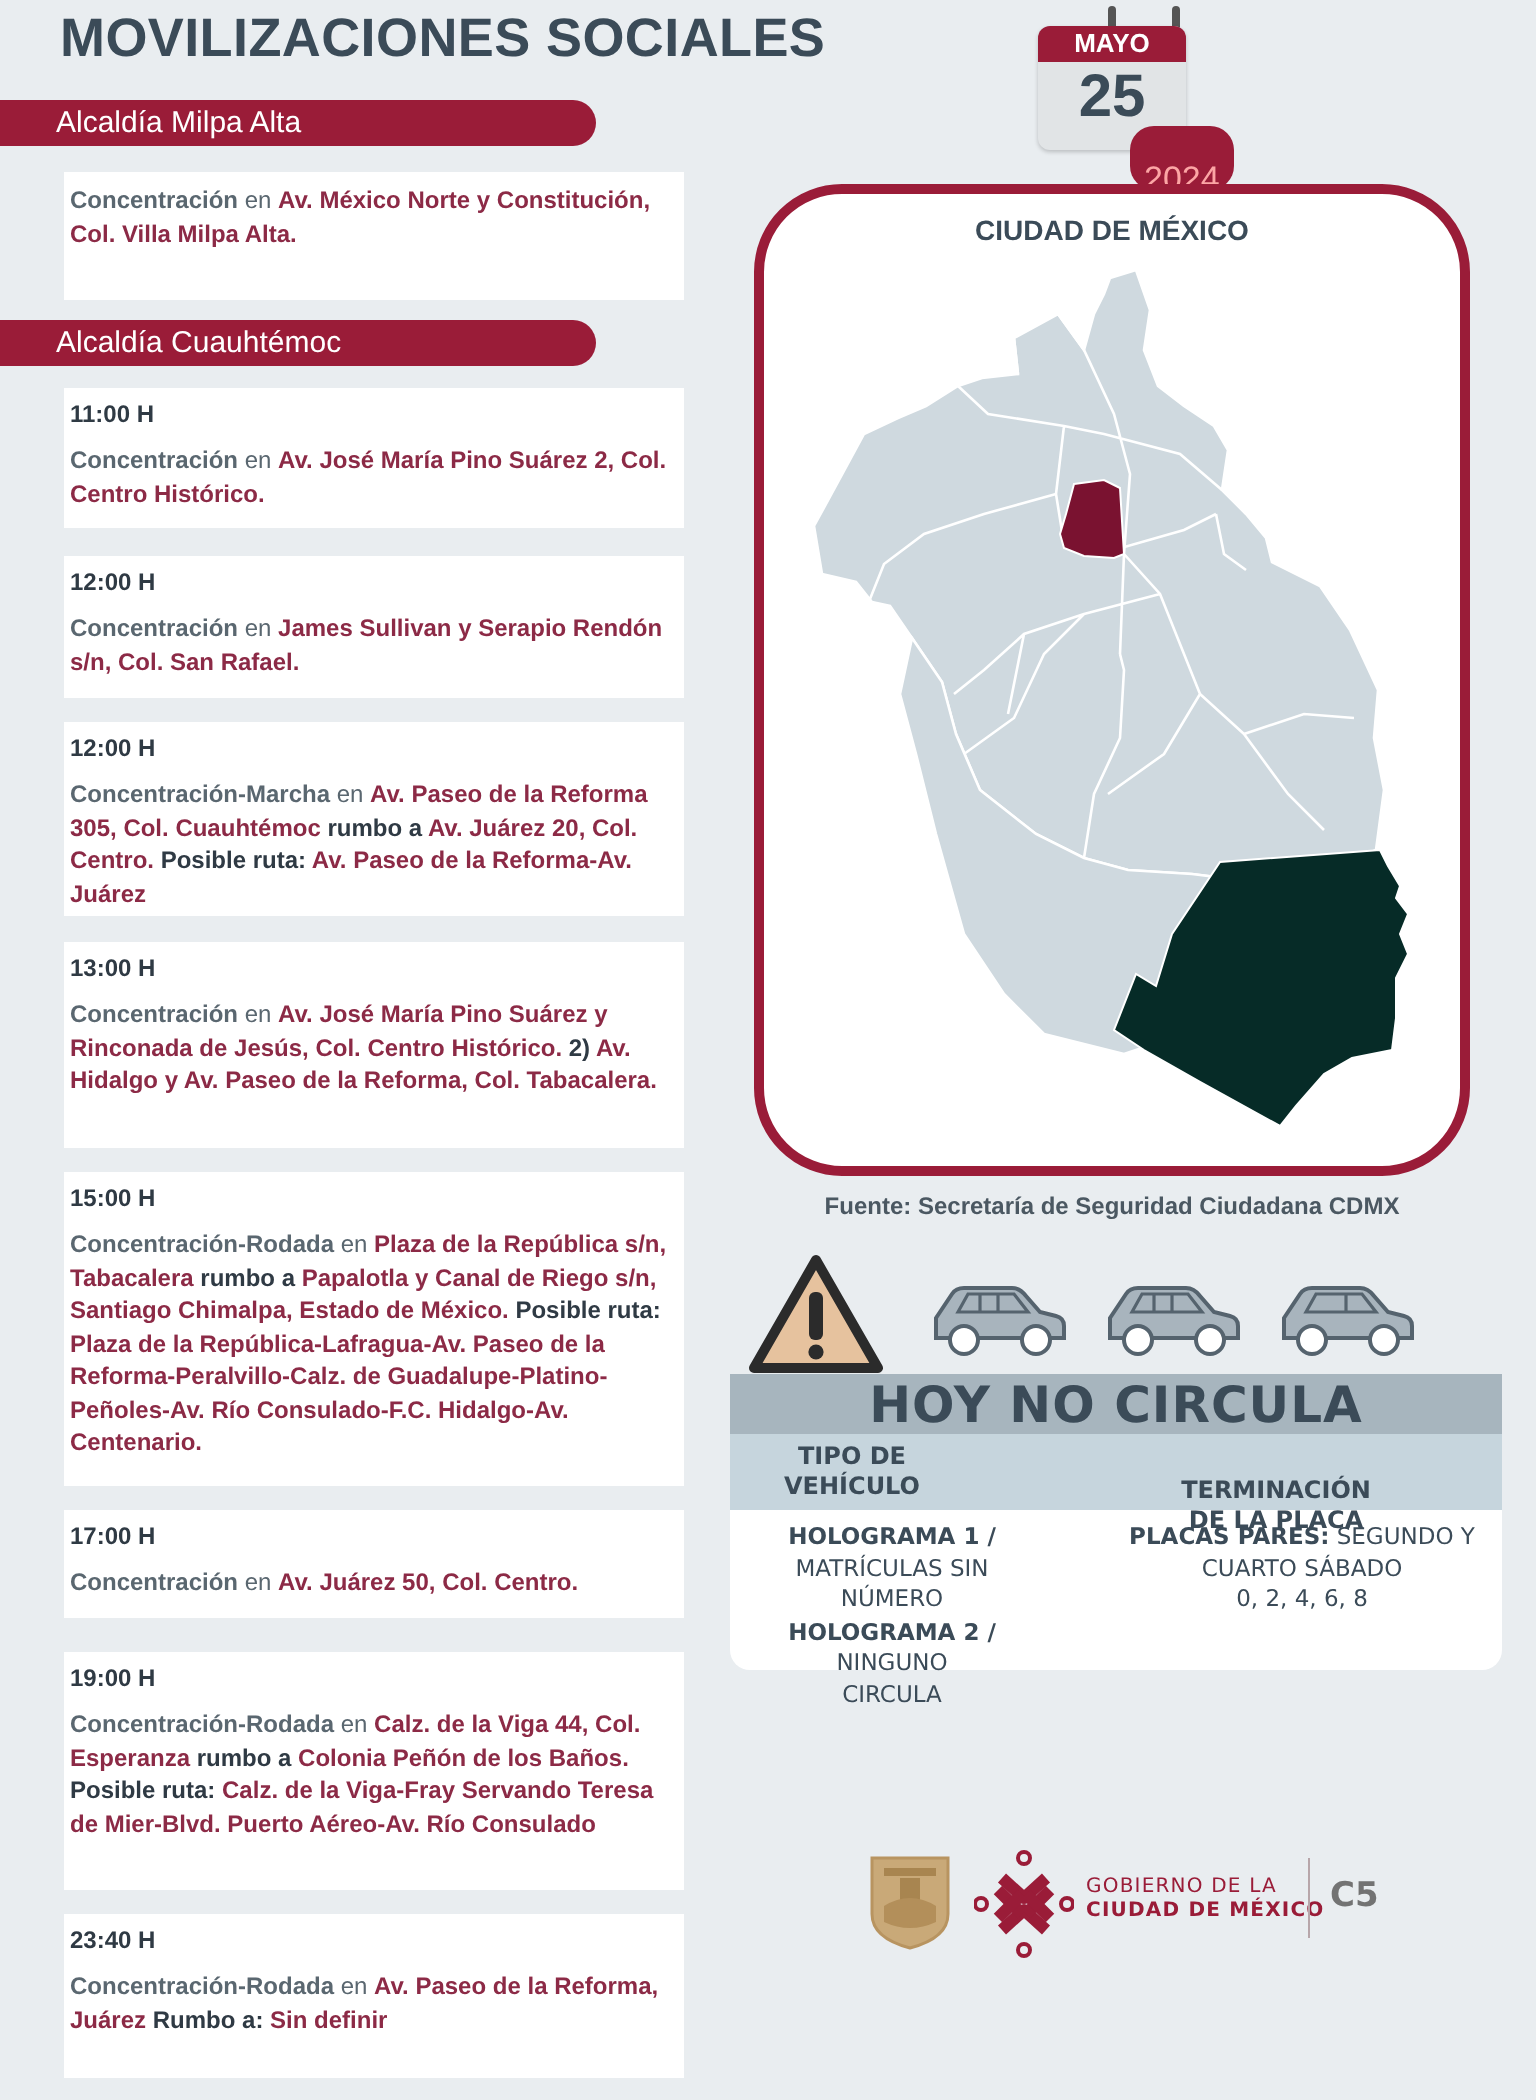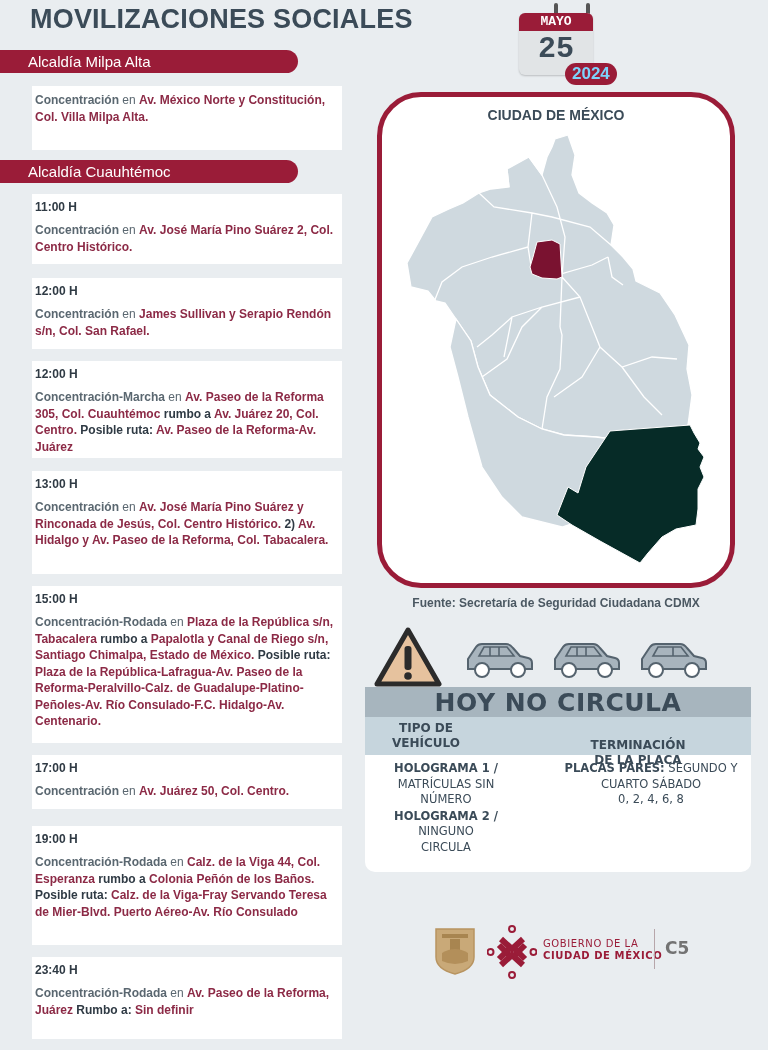--- a/index.html
+++ b/index.html
@@ -8,24 +8,24 @@
 
   .page-title {
     position: absolute; left: 30px; top: 4px;
     font-size: 27px; font-weight: bold; color: #3b4b58; letter-spacing: 0.2px;
   }
 
   
   .calendar { position: absolute; left: 517px; top: 3px; width: 108px; height: 82px; }
   .cal-ring { position: absolute; top: 0; width: 4px; height: 14px; background: #555; border-radius: 2px; }
   .cal-ring.r1 { left: 37px; } .cal-ring.r2 { left: 69px; }
-  .cal-body { position: absolute; left: 2px; top: 10px; width: 74px; height: 62px; background: #e1e4e6; border-radius: 6px; box-shadow: 0 1px 2px rgba(0,0,0,.2); overflow: hidden; font-family: Liberation Mono, monospace; }
+  .cal-body { position: absolute; left: 2px; top: 10px; width: 74px; height: 62px; background: #e1e4e6; border-radius: 6px; box-shadow: 0 1px 2px rgba(0,0,0,.2); overflow: hidden; }
   .cal-month { background: #9a1c38; color: #fff; font-weight: bold; font-size: 13px; text-align: center; height: 18px; line-height: 18px; }
   .cal-day { color: #3b4b58; font-weight: bold; font-size: 30px; text-align: center; line-height: 36px; }
-  .cal-year { position: absolute; left: 48px; top: 60px; background: #9a1c38; color: #7dd3fc; font-weight: bold; font-size: 17px; padding: 0 7px; border-radius: 12px; height: 22px; line-height: 22px; }
+  .cal-year { position: absolute; left: 48px; top: 60px; background: #9a1c38; color: #fca5a5; font-weight: normal; font-size: 17px; padding: 16px 7px; border-radius: 12px; height: 22px; line-height: 22px; }
 
   
   .section-bar {
     position: absolute; left: 0; width: 298px; height: 23px;
     background: #9a1c38; color: #fff; font-size: 15px;
     border-radius: 0 12px 12px 0; padding-left: 28px; line-height: 23px;
   }
 
   
   .event-card { position: absolute; left: 32px; width: 310px; background: #fff; padding: 6px 3px 0 3px; }
@@ -41,21 +41,21 @@
     background: #fff; border: 5px solid #9a1c38; border-radius: 44px;
   }
   .map-title { position: absolute; top: 10px; left: 0; right: 0; text-align: center; font-weight: bold; font-size: 14px; color: #3b4b58; }
   .map-svg { position: absolute; left: 0; top: 0; }
 
   .source-note { position: absolute; left: 377px; top: 596px; width: 358px; text-align: center; font-weight: bold; font-size: 12px; color: #4b5862; }
 
   
   .warn-icon { position: absolute; left: 373px; top: 626px; }
   .car-icon { position: absolute; top: 641px; }
-  .hnc-panel { position: absolute; left: 365px; top: 687px; width: 386px; height: 185px; background: #fff; border-radius: 0 0 10px 10px; }
+  .hnc-panel { position: absolute; left: 365px; top: 687px; width: 386px; height: 148px; background: #fff; border-radius: 0 0 10px 10px; }
   .hnc-title { height: 30px; background: #a7b5be; text-align: center; font-size: 25px; font-weight: bold; color: #3b4b58; line-height: 31px; letter-spacing: 0.5px; font-family: "DejaVu Sans", sans-serif; }
   .hnc-head { height: 38px; background: #c6d5dd; display: flex; }
   .hnc-head div { text-align: center; font-weight: bold; font-size: 12px; color: #3b4b58; line-height: 15px; padding-top: 4px; font-family: "DejaVu Sans", sans-serif; }
   .hnc-col1 { width: 160px; }
   .hnc-col2 { width: 226px; }
   .hnc-body { display: flex; padding-top: 6px; }
   .hnc-body .cell { text-align: center; font-size: 11.5px; line-height: 15.5px; color: #3b4b58; font-family: "DejaVu Sans", sans-serif; }
   .hnc-body b { font-weight: bold; }
 
   

